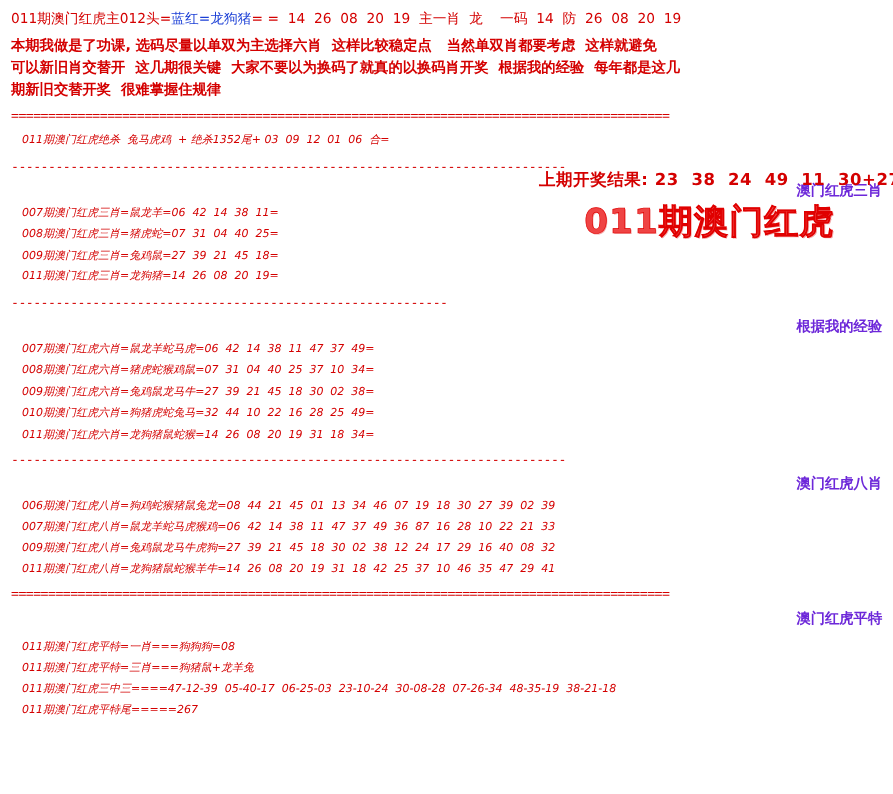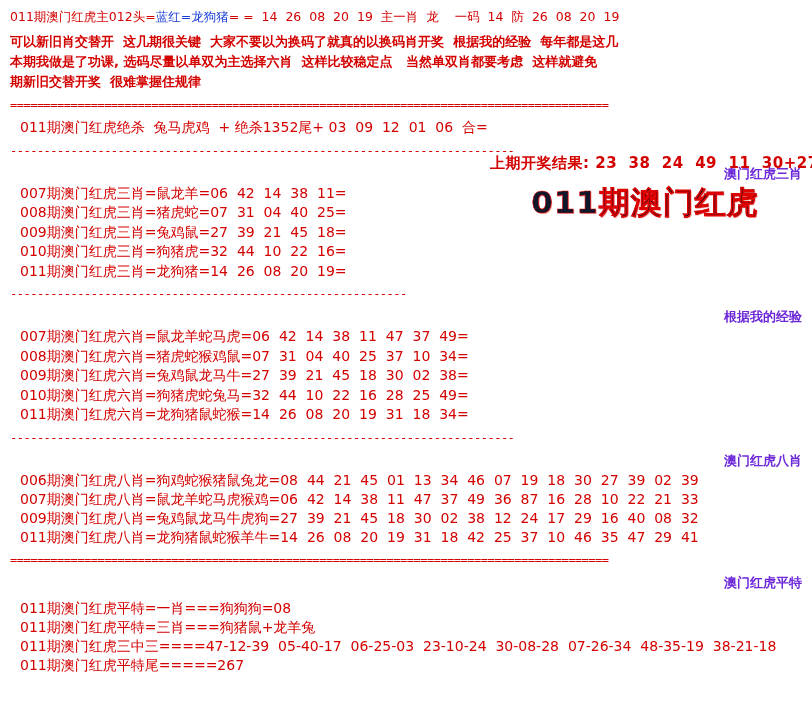--- a/index.html
+++ b/index.html
@@ -47,25 +47,26 @@
   .sect-title {
     font-size: 13px;
     line-height: 20px;
     white-space: pre;
     font-weight: bold;
     color: #6d28d9;
     padding-left: 26px;
     text-align: right;
   }
   .row {
-    font-size: 14px;
+    font-size: 10px;
     line-height: 19.5px;
     white-space: pre;
     color: #d40000;
     padding-left: 10px;
+    font-style: italic;
   }
   .row.narrow {
     line-height: 19px;
   }
   .gap-s { height: 6px; }
 
   .banner {
     position: absolute;
     right: 12px;
     top: 152px;
@@ -77,21 +78,21 @@
     font-weight: bold;
     color: #d40000;
     white-space: pre;
     line-height: 22px;
     letter-spacing: 0.5px;
   }
   .banner-main {
     margin-top: 10px;
     font-size: 31px;
     font-weight: bold;
-    color: #0f172a;
+    color: #ef4444;
     letter-spacing: 1px;
     line-height: 36px;
     -webkit-text-stroke: 0.6px #e00000;
     text-shadow: 1px 1px 0 rgba(220,0,0,0.35);
   }
   .top-line {
     font-size: 12.5px;
     line-height: 18px;
     white-space: pre;
     color: #d40000;
@@ -102,38 +103,37 @@
   .bold { font-weight: bold; }
 </style>
 </head>
 <body>
 
 <div class="page">
 
   <div class="top-line"><span>011期澳门红虎主012头=</span><span class="blue">蓝红=龙狗猪</span><span>= =  14  26  08  20  19  主一肖  龙    一码  14  防  26  08  20  19</span></div>
 
   <div class="intro">
+    <div class="line bold">本期我做是了功课, 选码尽量以单双为主选择六肖  这样比较稳定点   当然单双肖都要考虑  这样就避免</div>
     <div class="line bold">可以新旧肖交替开  这几期很关键  大家不要以为换码了就真的以换码肖开奖  根据我的经验  每年都是这几</div>
-    <div class="line bold">本期我做是了功课, 选码尽量以单双为主选择六肖  这样比较稳定点   当然单双肖都要考虑  这样就避免</div>
     <div class="line bold">期新旧交替开奖  很难掌握住规律</div>
   </div>
 
   <div class="gap-s"></div>
   <div class="rule">=========================================================================================</div>
   <div class="gap-s"></div>
   <div class="row">011期澳门红虎绝杀  兔马虎鸡  + 绝杀1352尾+ 03  09  12  01  06  合=</div>
   <div class="gap-s"></div>
   <div class="rule">---------------------------------------------------------------------------</div>
 
   <div class="gap-s"></div>
   <div class="sect-title">澳门红虎三肖</div>
   <div class="row">007期澳门红虎三肖=鼠龙羊=06  42  14  38  11=</div>
   <div class="row">008期澳门红虎三肖=猪虎蛇=07  31  04  40  25=</div>
   <div class="row">009期澳门红虎三肖=兔鸡鼠=27  39  21  45  18=</div>
-  <div class="row">010期澳门红虎三肖=狗猪虎=32  44  10  22  16=</div>
   <div class="row">011期澳门红虎三肖=龙狗猪=14  26  08  20  19=</div>
 
   <div class="gap-s"></div>
   <div class="rule">-----------------------------------------------------------</div>
 
   <div class="gap-s"></div>
   <div class="sect-title">根据我的经验</div>
   <div class="row">007期澳门红虎六肖=鼠龙羊蛇马虎=06  42  14  38  11  47  37  49=</div>
   <div class="row">008期澳门红虎六肖=猪虎蛇猴鸡鼠=07  31  04  40  25  37  10  34=</div>
   <div class="row">009期澳门红虎六肖=兔鸡鼠龙马牛=27  39  21  45  18  30  02  38=</div>

